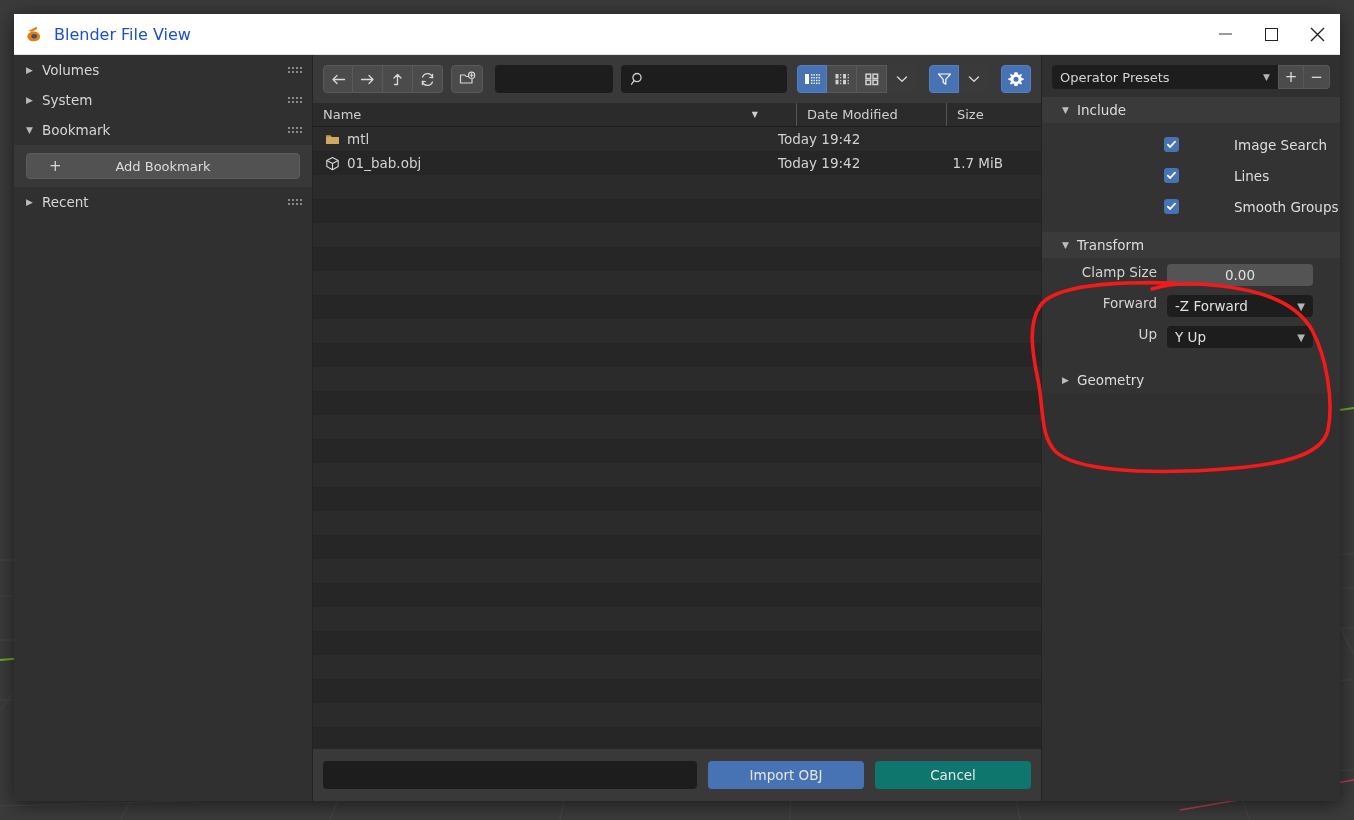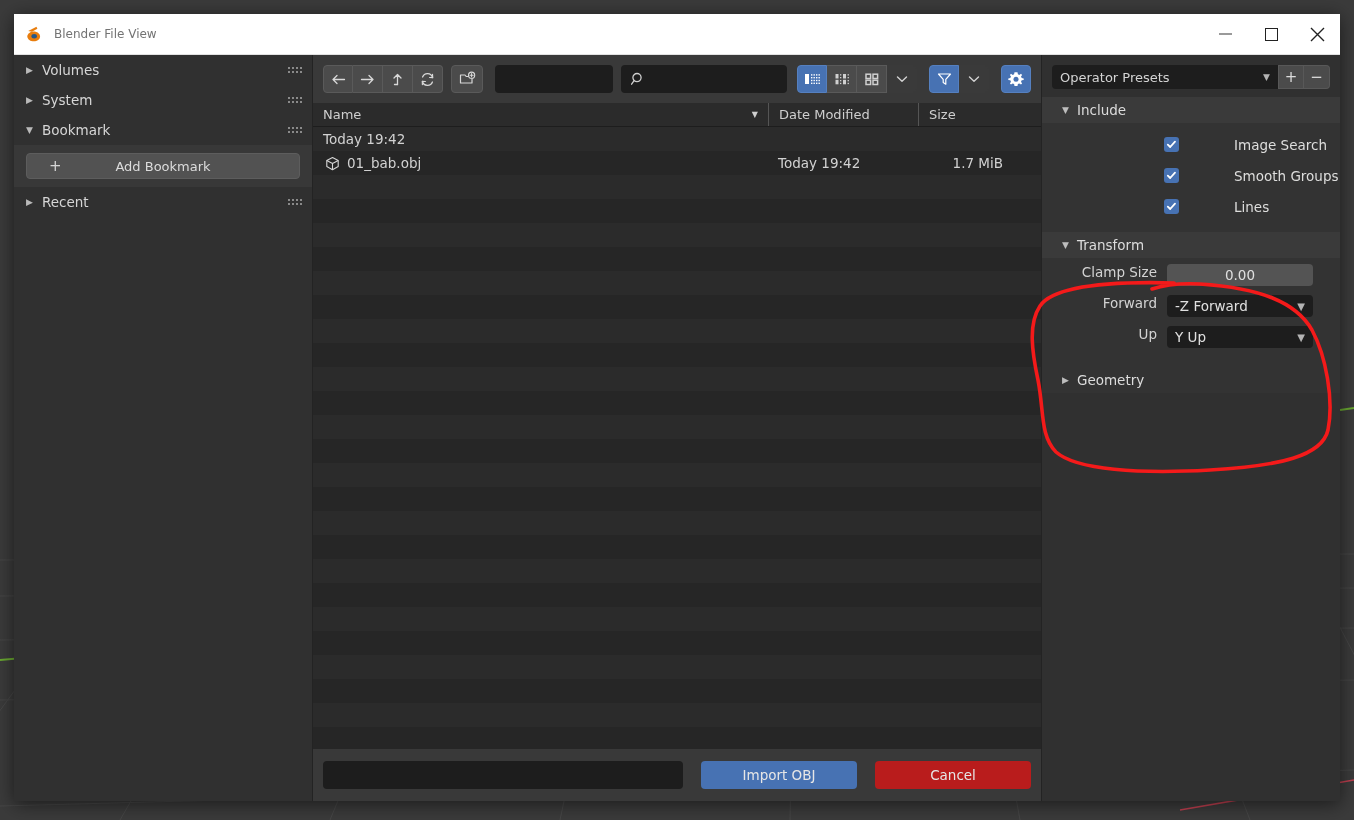--- a/index.html
+++ b/index.html
@@ -23,21 +23,21 @@
   }
 
   
   #titlebar {
     height: 41px; background: #ffffff;
     display: flex; align-items: center;
     border-bottom: 1px solid #e2e2e2;
   }
   #titlebar .logo { margin-left: 10px; width: 22px; height: 22px; flex: none; }
   #titlebar .title {
-    margin-left: 8px; font-size: 12px; color: #737373;
+    margin-left: 8px; font-size: 16px; color: #1d4ed8;
     font-family: "DejaVu Sans", sans-serif;
   }
   #titlebar .spacer { flex: 1; }
   .wbtn {
     width: 46px; height: 40px; display: flex;
     align-items: center; justify-content: center;
     color: #222;
   }
   .wbtn.min .bar { width: 13px; height: 1.5px; background: #9a9a9a; }
   .wbtn.max .sq { width: 13px; height: 13px; border: 1.6px solid #222; }
@@ -112,44 +112,44 @@
 
   
   #filelist { flex: 1; display: flex; flex-direction: column; min-height: 0; background: #262626; }
   #col-header {
     height: 24px; flex: none; display: flex; align-items: flex-start;
     background: #2b2b2b; border-bottom: 1px solid #1d1d1d;
     color: #cfcfcf; font-size: 13px;
   }
   #col-header .ch { display: flex; align-items: center; height: 100%; padding-left: 10px; position: relative; }
   #col-header .ch.name { width: 455px; flex: none; }
-  #col-header .ch.date { width: 150px; flex: none; border-left: 1px solid #555; }
+  #col-header .ch.date { width: 150px; flex: none; border-left: 1px solid #555; margin-left: 28px; }
   #col-header .ch.size { flex: 1; border-left: 1px solid #555; }
   #col-header .sortarrow { position: absolute; right: 10px; font-size: 8px; color: #cfcfcf; }
   #rows { flex: 1; overflow: hidden; }
   .frow { height: 24px; display: flex; align-items: center; font-size: 13.5px; color: #d2d2d2; }
   .frow.odd { background: #2b2b2b; }
   .frow.even { background: #262626; }
   .frow .c-name { width: 455px; flex: none; display: flex; align-items: center; padding-left: 12px; gap: 7px; }
   .frow .c-date { width: 150px; flex: none; padding-left: 10px; }
   .frow .c-size { flex: 1; padding-right: 38px; text-align: right; }
 
   
   #bottombar {
     height: 52px; flex: none; display: flex; align-items: center;
-    gap: 18px; padding: 0 10px; background: #393939;
+    gap: 11px; padding: 0 10px; background: #393939;
   }
   #filename-field { flex: 1; height: 28px; background: #1d1d1d; border-radius: 4px; }
   .actbtn {
     width: 156px; height: 28px; border-radius: 4px;
     display: flex; align-items: center; justify-content: center;
     font-size: 13.5px; color: #e6e6e6; flex: none;
   }
   #import-btn { background: #4772b3; }
-  #cancel-btn { background: #b91c1c; }
+  #cancel-btn { background: #0f766e; }
 
   
   #props {
     width: 299px; flex: none; background: #303030;
     border-left: 1px solid #232323; display: flex; flex-direction: column;
   }
   #preset-row { display: flex; padding: 10px 10px 8px 10px; gap: 0; }
   #preset-select {
     flex: 1; height: 24px; background: #1d1d1d; border-radius: 4px 0 0 4px;
     display: flex; align-items: center; padding: 0 8px;
@@ -449,20 +449,27 @@
           </div>
           <div class="ch date">
             <span>Date Modified</span>
           </div>
           <div class="ch size">
             <span>Size</span>
           </div>
         </div>
         <div id="rows">
             <div class="frow odd">
+              <span class="c-name">
+                <svg width="15" height="15" viewBox="0 0 15 15">
+                  <path d="M1 3.5 H5.6 L6.8 5 H14 V12 H1 Z" fill="#cfa864"></path>
+                  <rect x="1" y="3.5" width="4.6" height="1.4" fill="#b8914f"></rect>
+                </svg>
+                <span>mtl</span>
+              </span>
               <span class="c-date">Today 19:42</span>
               <span class="c-size"></span>
             </div>
             <div class="frow even">
               <span class="c-name">
                 <svg width="15" height="15" viewBox="0 0 15 15">
                   <path d="M7.5 1.5 L13.2 4.6 V10.6 L7.5 13.7 L1.8 10.6 V4.6 Z" fill="none" stroke="#d6d6d6" stroke-width="1.1" stroke-linejoin="round"></path>
                   <path d="M1.8 4.6 L7.5 7.6 L13.2 4.6 M7.5 7.6 V13.7" fill="none" stroke="#d6d6d6" stroke-width="1.1" stroke-linejoin="round"></path>
                 </svg>
                 <span>01_bab.obj</span>
@@ -623,29 +630,29 @@
             </svg>
           </span>
           <span class="lbl">Image Search</span>
         </div>
         <div class="chk-row">
           <span class="chkbox">
             <svg width="11" height="11" viewBox="0 0 11 11">
               <path d="M1.8 5.6 L4.2 8 L9 2.6" stroke="#fff" stroke-width="1.8" fill="none" stroke-linecap="round" stroke-linejoin="round"></path>
             </svg>
           </span>
-          <span class="lbl">Smooth Groups</span>
+          <span class="lbl">Lines</span>
         </div>
         <div class="chk-row">
           <span class="chkbox">
             <svg width="11" height="11" viewBox="0 0 11 11">
               <path d="M1.8 5.6 L4.2 8 L9 2.6" stroke="#fff" stroke-width="1.8" fill="none" stroke-linecap="round" stroke-linejoin="round"></path>
             </svg>
           </span>
-          <span class="lbl">Lines</span>
+          <span class="lbl">Smooth Groups</span>
         </div>
       </div>
 
       <div class="panel-head">
         <span class="tri">▼</span>
         <span>Transform</span>
       </div>
       <div class="panel-body">
         <div class="prop-row">
           <span class="plabel">Clamp Size</span>

